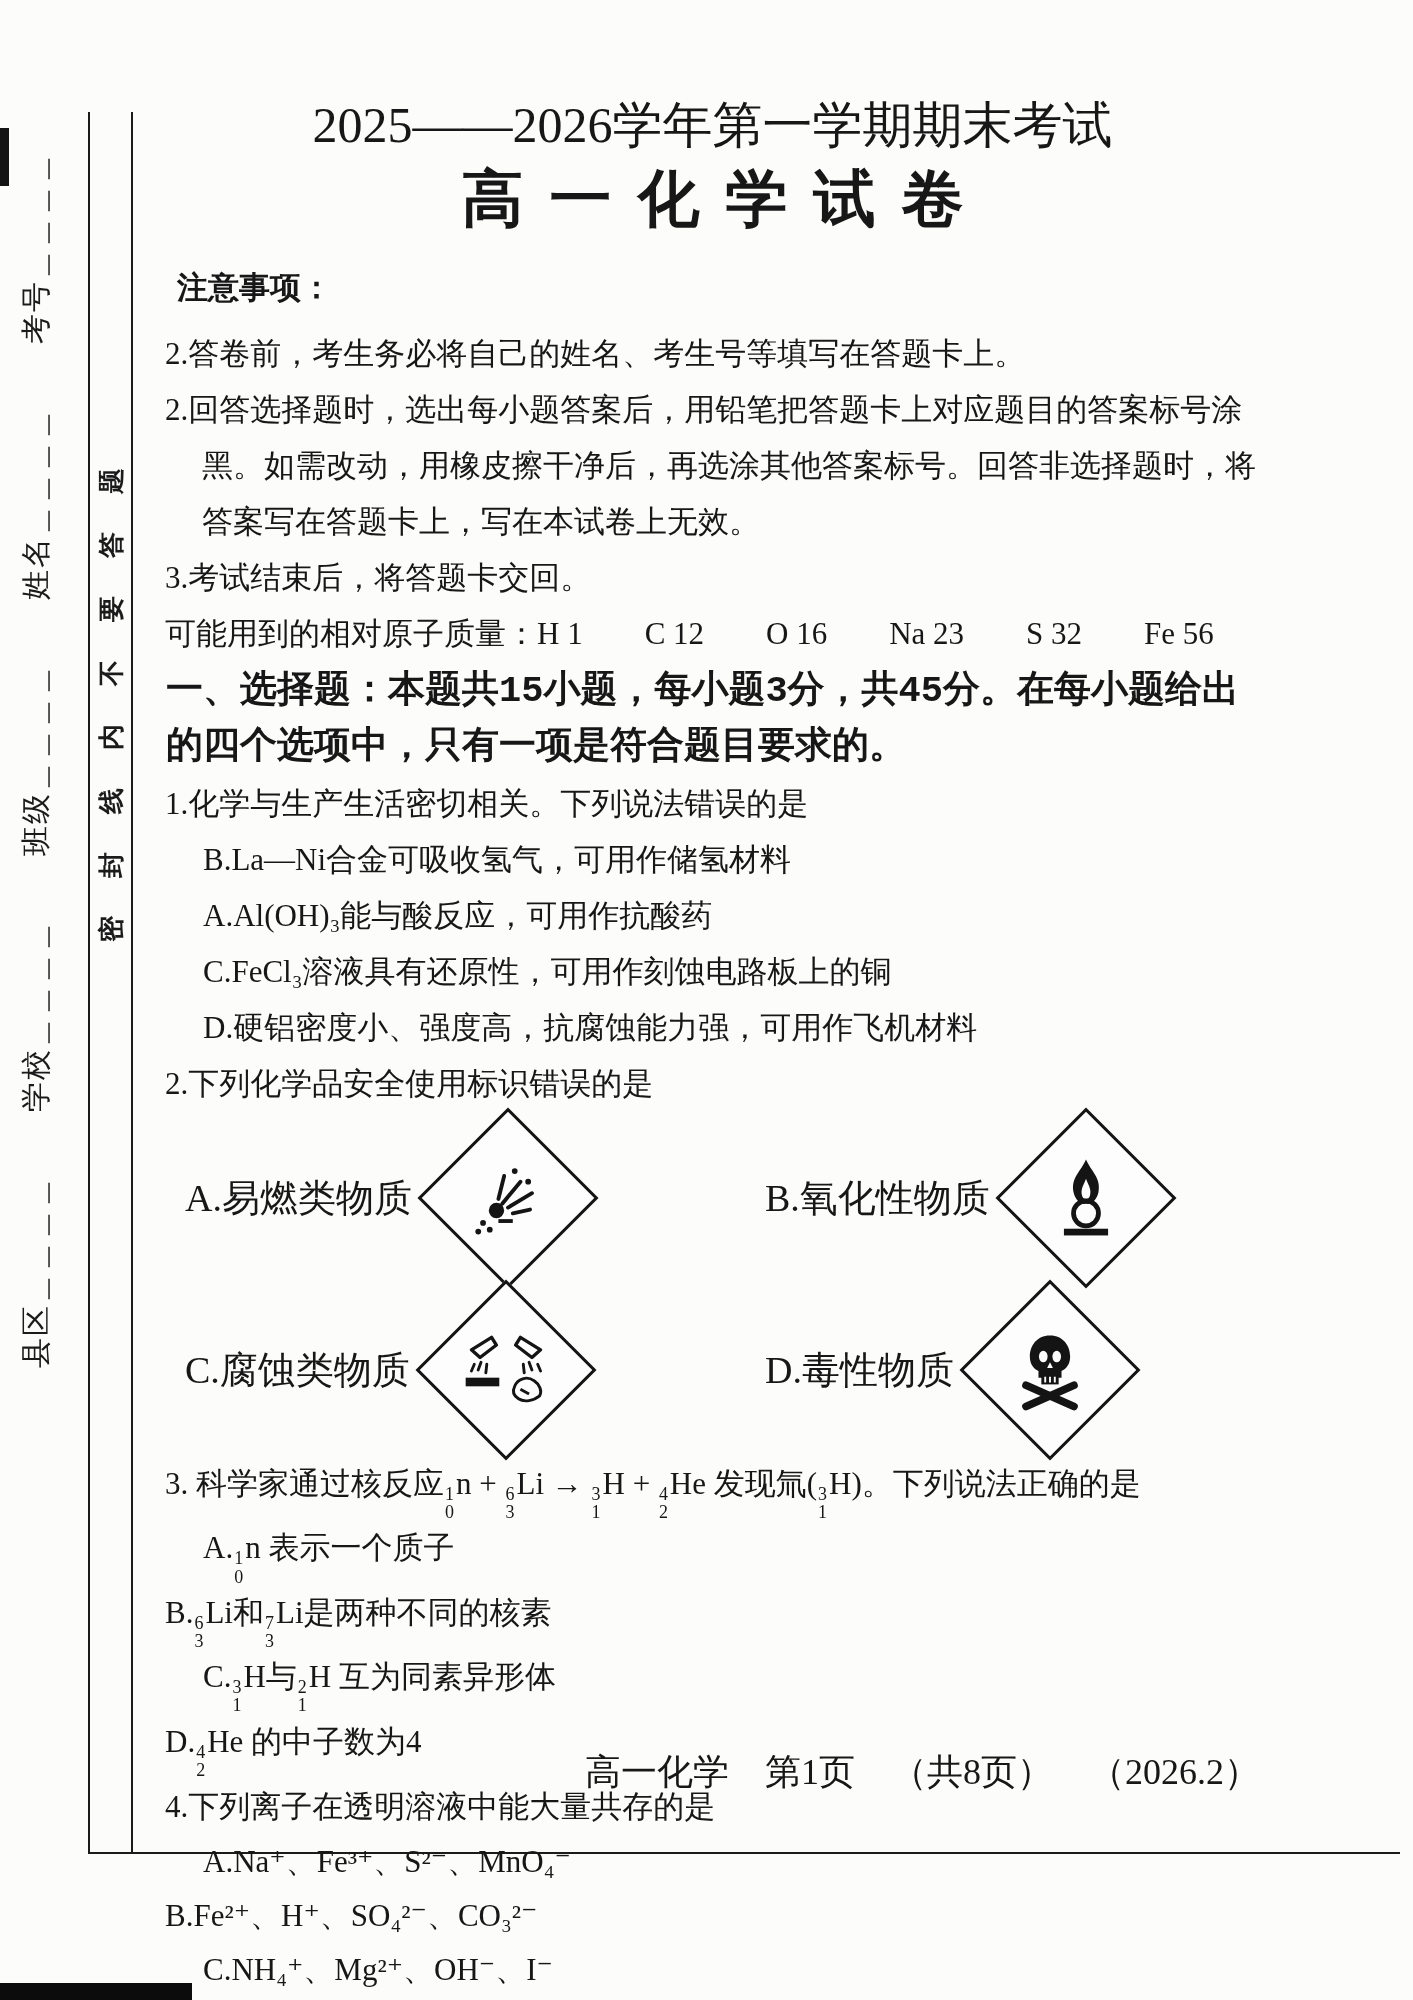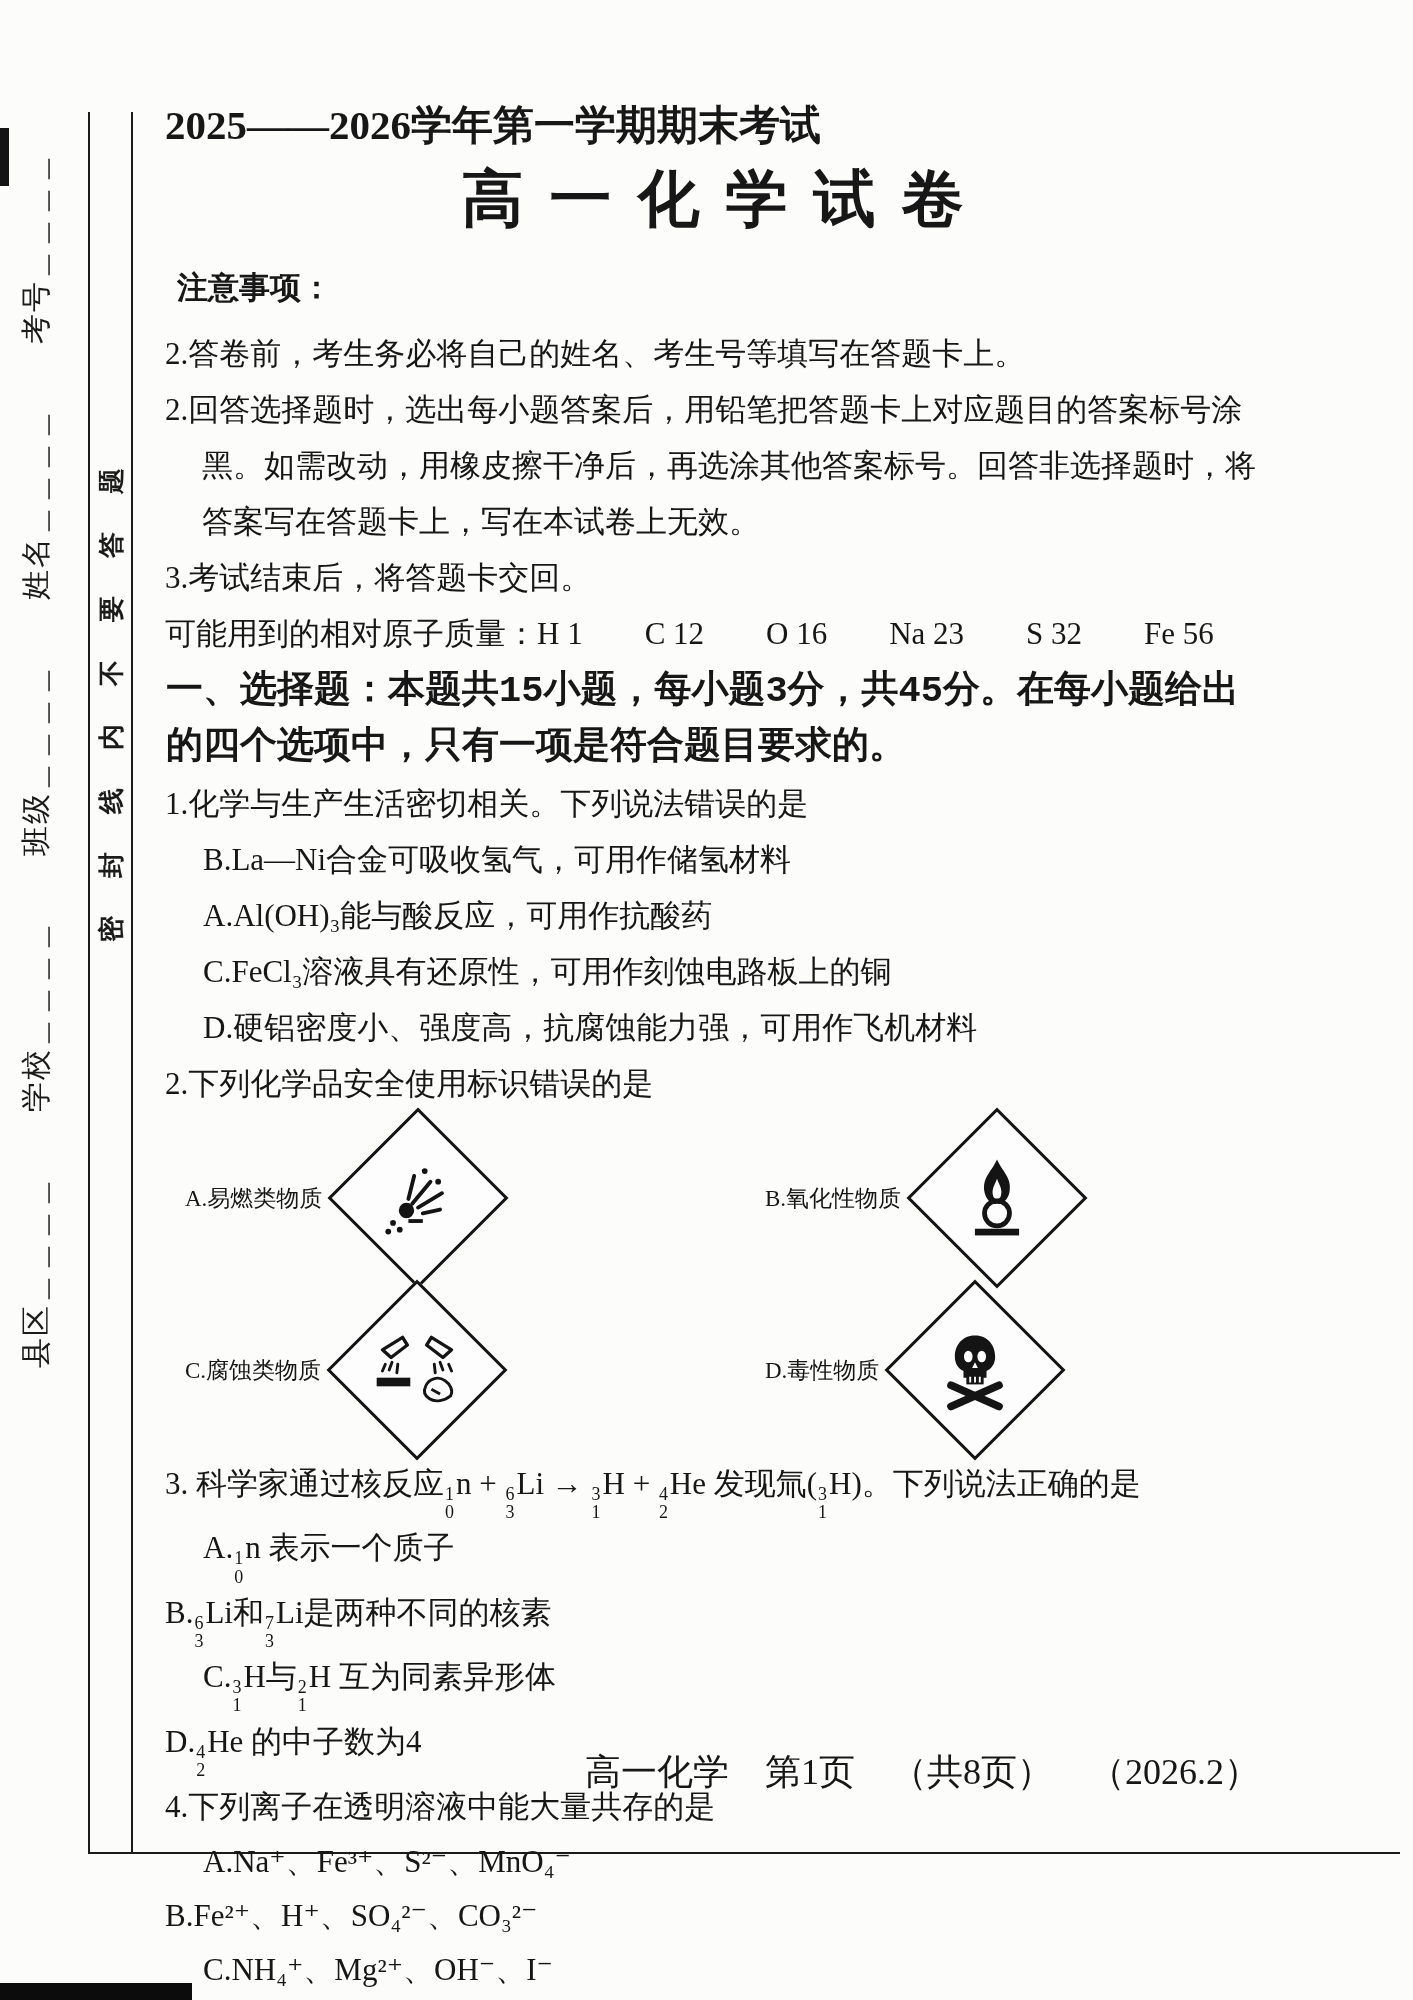--- a/index.html
+++ b/index.html
@@ -21,42 +21,42 @@
   .seal-line-2{left:131px;}
   .seal-text{
     position:absolute;top:942px;left:94px;width:390px;
     transform:rotate(-90deg);transform-origin:0 0;
     font-family:"Liberation Sans","DejaVu Sans",sans-serif;
     font-weight:bold;font-size:26px;letter-spacing:6px;white-space:nowrap;color:#1b1b1b;
   }
   .bottom-line{position:absolute;top:1852px;left:88px;width:1312px;height:2px;background:#1b1b1b;}
   
   .content{position:absolute;left:165px;top:94px;width:1095px;}
-  .title1{margin:0;font-size:41px;font-weight:bold;line-height:62px;}
+  .title1{margin:0;font-size:50px;font-weight:normal;text-align:center;line-height:62px;}
   .title2{margin:4px 0 24px;font-size:62px;font-weight:bold;text-align:center;
           letter-spacing:0.42em;text-indent:0.42em;line-height:78px;}
   .notice-head{margin:12px;font-family:"Liberation Sans","DejaVu Sans",sans-serif;
                font-weight:bold;font-size:31px;line-height:52px;}
   .line{margin:0;font-size:31px;line-height:56px;}
   .hang{padding-left:37px;text-indent:-37px;}
   .section-head{margin:1px;font-family:Liberation Mono, monospace;
                 font-weight:bold;font-size:37px;line-height:56px;}
   .opt{margin:0;font-size:31px;line-height:56px;padding-left:38px;}
   .opt-row{display:flex;font-size:31px;line-height:54px;flex-direction:column;}
   .opt-row .l{width:582px;padding-left:38px;box-sizing:border-box;}
   .opt-row .r{flex:1;}
   
   .nuc{display:inline-flex;flex-direction:column;align-items:center;line-height:1.02;
        font-size:0.58em;vertical-align:-0.32em;margin:0 2px 0 1px;}
   .nuc span{display:block;}
   
   .hz-row{display:flex;align-items:center;height:172px;}
   .hz-cell{display:flex;align-items:center;}
   .hz-cell.first{width:600px;padding-left:20px;box-sizing:border-box;}
-  .hz-label{font-size:23px;}
+  .hz-label{font-size:38px;}
   .diamond-wrap{width:176px;height:176px;display:flex;align-items:center;justify-content:center;margin-left:8px;}
   .diamond{width:122px;height:122px;border:3px solid #141414;background:#fdfdfd;
            transform:rotate(45deg);display:flex;align-items:center;justify-content:center;}
   .diamond svg{width:96px;height:96px;transform:rotate(-45deg);}
   
   .footer{position:absolute;top:1748px;left:165px;width:1095px;text-align:right;font-size:36px;}
 </style>
 </head>
 <body>
 

